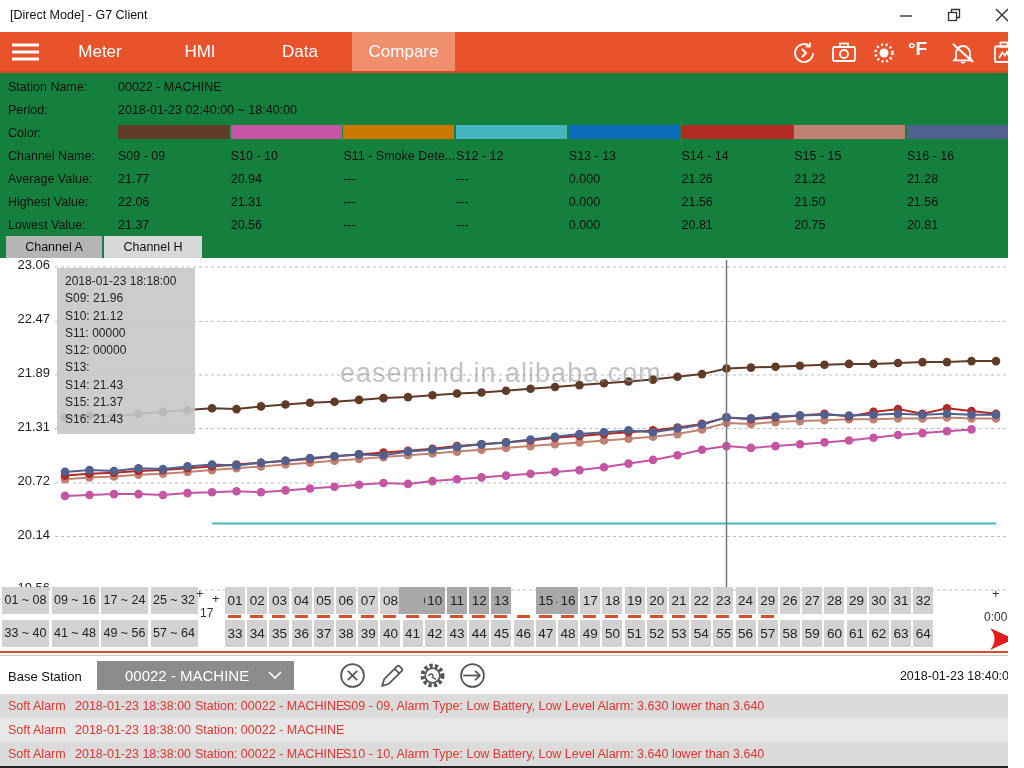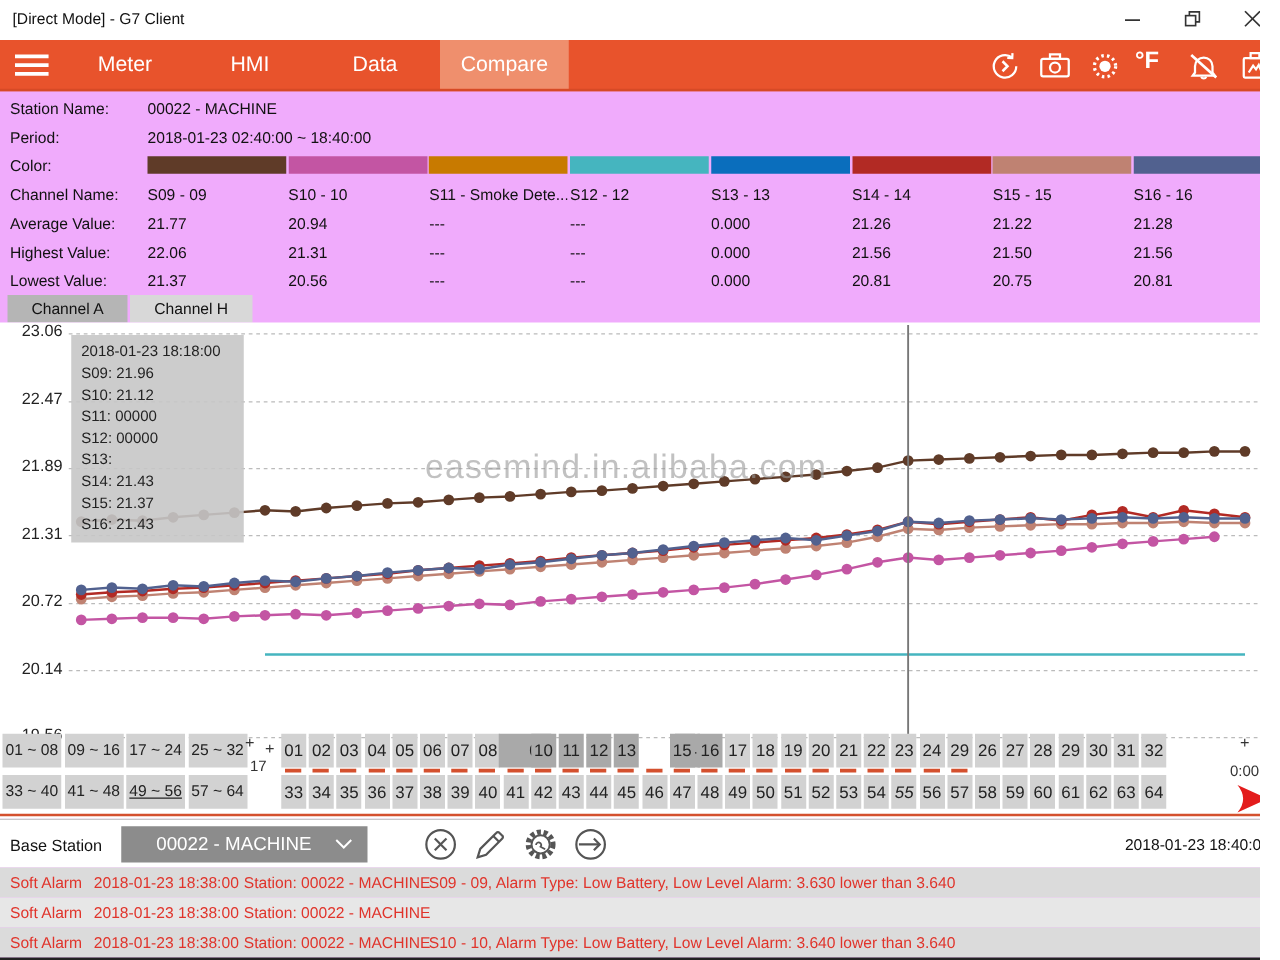--- a/index.html
+++ b/index.html
@@ -1,17 +1,17 @@
 <!DOCTYPE html>
 <html><head>
 <meta charset="utf-8">
 <style>
   html,body{margin:0;padding:0;background:#fff;}
   #app{position:relative;width:1008px;height:768px;overflow:hidden;
-       font-family:"Liberation Sans","DejaVu Sans",sans-serif;color:#1a1a1a;background:#f0abfc;}
+       font-family:"Liberation Sans","DejaVu Sans",sans-serif;color:#1a1a1a;background:#15803d;}
   .abs{position:absolute;}
   
   #titlebar{left:0;top:0;width:1024px;height:32px;background:#fff;}
   #title-text{left:10px;top:8px;font-size:12.5px;color:#111;}
   
   #nav{left:0;top:32px;width:1024px;height:41px;background:#e8532c;border-bottom:2px solid #d64a26;box-sizing:border-box;}
   .nav-item{top:0;height:39px;line-height:39px;text-align:center;color:#fff;font-size:17px;}
   .nav-item.active{background:#ef8f6d;}
   .nav-icon{top:8px;width:26px;height:26px;}
   #temp-unit{top:6px;font-size:19px;color:#fff;font-weight:bold;}
@@ -400,21 +400,21 @@
         <div>S15: 21.37</div>
         <div>S16: 21.43</div>
       </div>
     <div id="selector">
         <div class="abs grp-btn" style="left: 2px; top: 329px;">01 ~ 08</div>
         <div class="abs grp-btn" style="left: 51.5px; top: 329px;">09 ~ 16</div>
         <div class="abs grp-btn" style="left: 101px; top: 329px;">17 ~ 24</div>
         <div class="abs grp-btn" style="left: 150.5px; top: 329px;">25 ~ 32</div>
         <div class="abs grp-btn" style="left: 2px; top: 362px;">33 ~ 40</div>
         <div class="abs grp-btn" style="left: 51.5px; top: 362px;">41 ~ 48</div>
-        <div class="abs grp-btn" style="left: 101px; top: 362px; text-decoration: underline;">49 ~ 56</div>
+        <div class="abs grp-btn" style="left: 101px; top: 362px;">49 ~ 56</div>
         <div class="abs grp-btn" style="left: 150.5px; top: 362px;">57 ~ 64</div>
         <div class="abs ch-btn" style="left: 225px; top: 329px;">01</div>
         <div class="abs ch-btn" style="left: 247.2px; top: 329px;">02</div>
         <div class="abs ch-btn" style="left: 269.4px; top: 329px;">03</div>
         <div class="abs ch-btn" style="left: 291.6px; top: 329px;">04</div>
         <div class="abs ch-btn" style="left: 313.8px; top: 329px;">05</div>
         <div class="abs ch-btn" style="left: 336px; top: 329px;">06</div>
         <div class="abs ch-btn" style="left: 358.2px; top: 329px;">07</div>
         <div class="abs ch-btn" style="left: 380.4px; top: 329px;">08</div>
         <div class="abs ch-btn sel" style="left: 399px; top: 329px; padding-left: 22px;">09</div>

